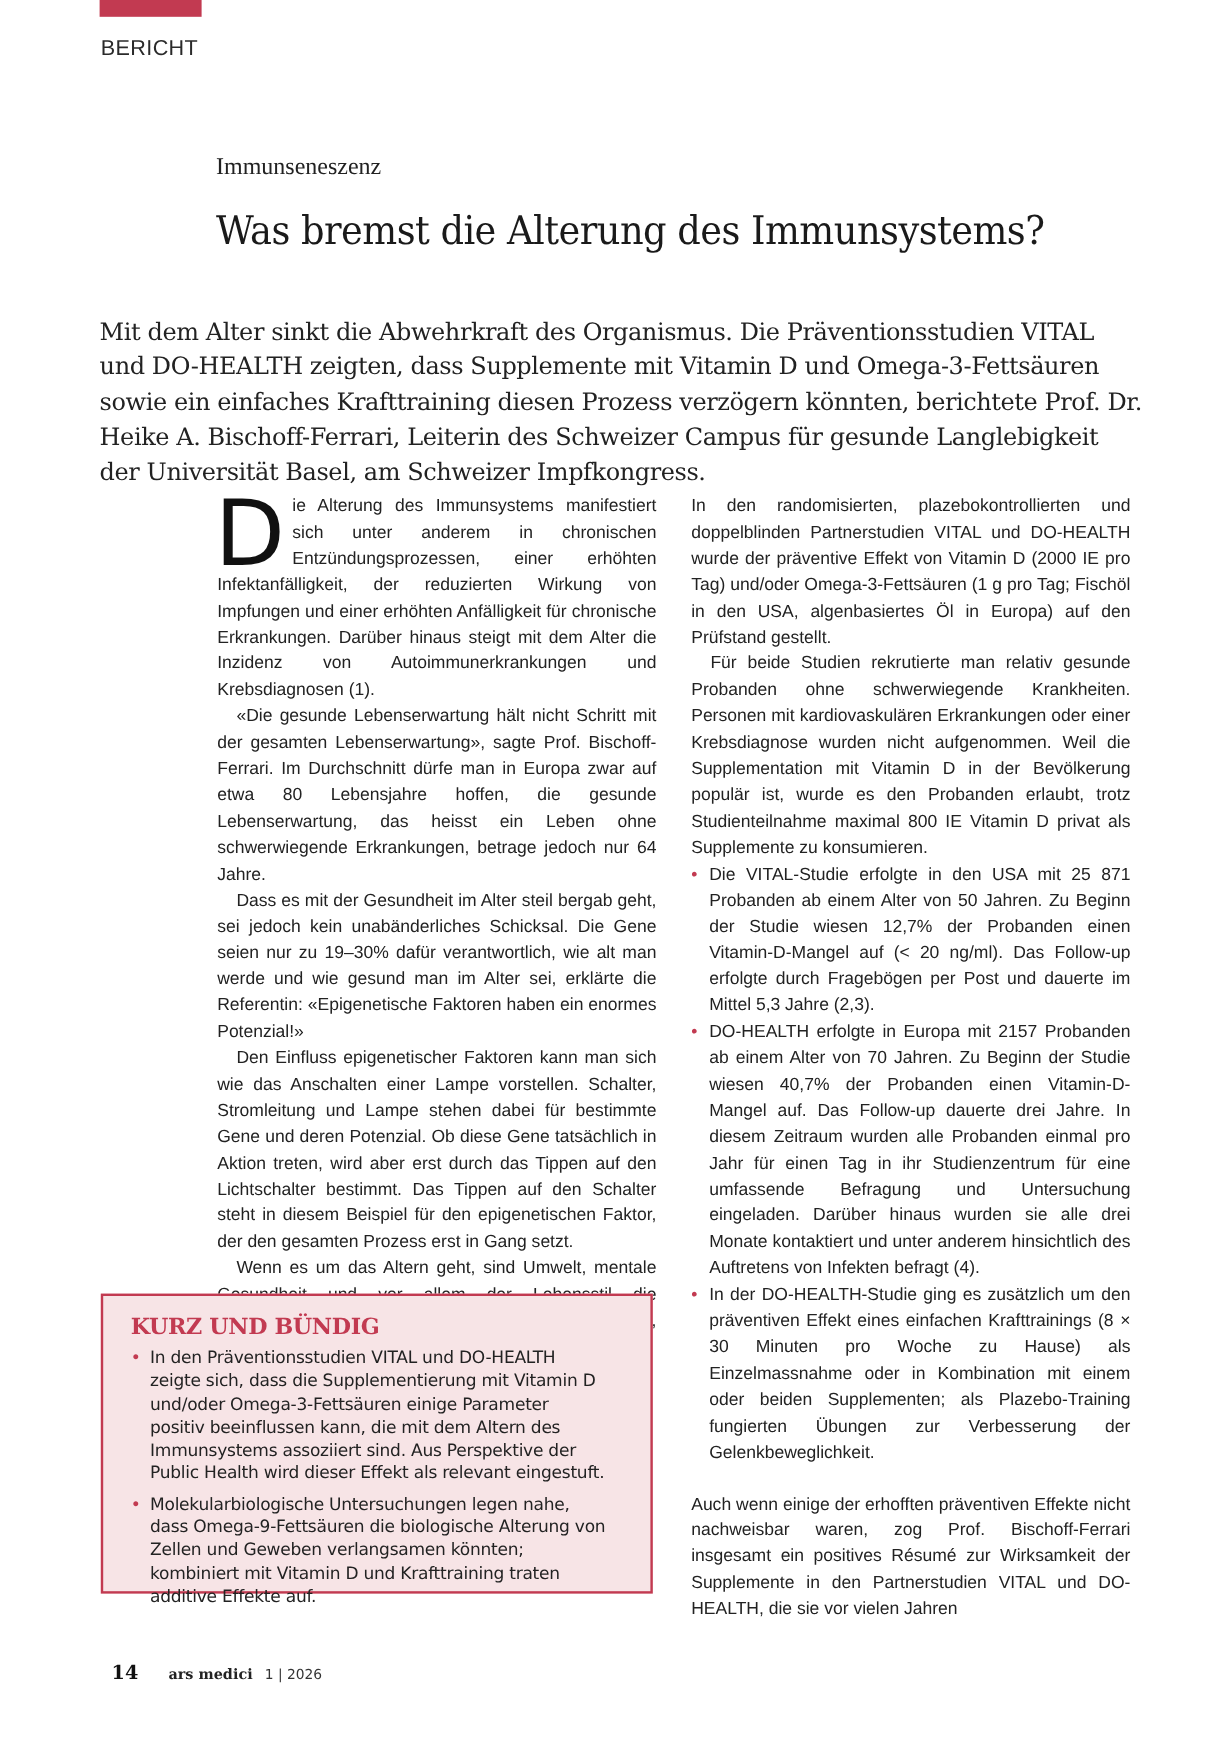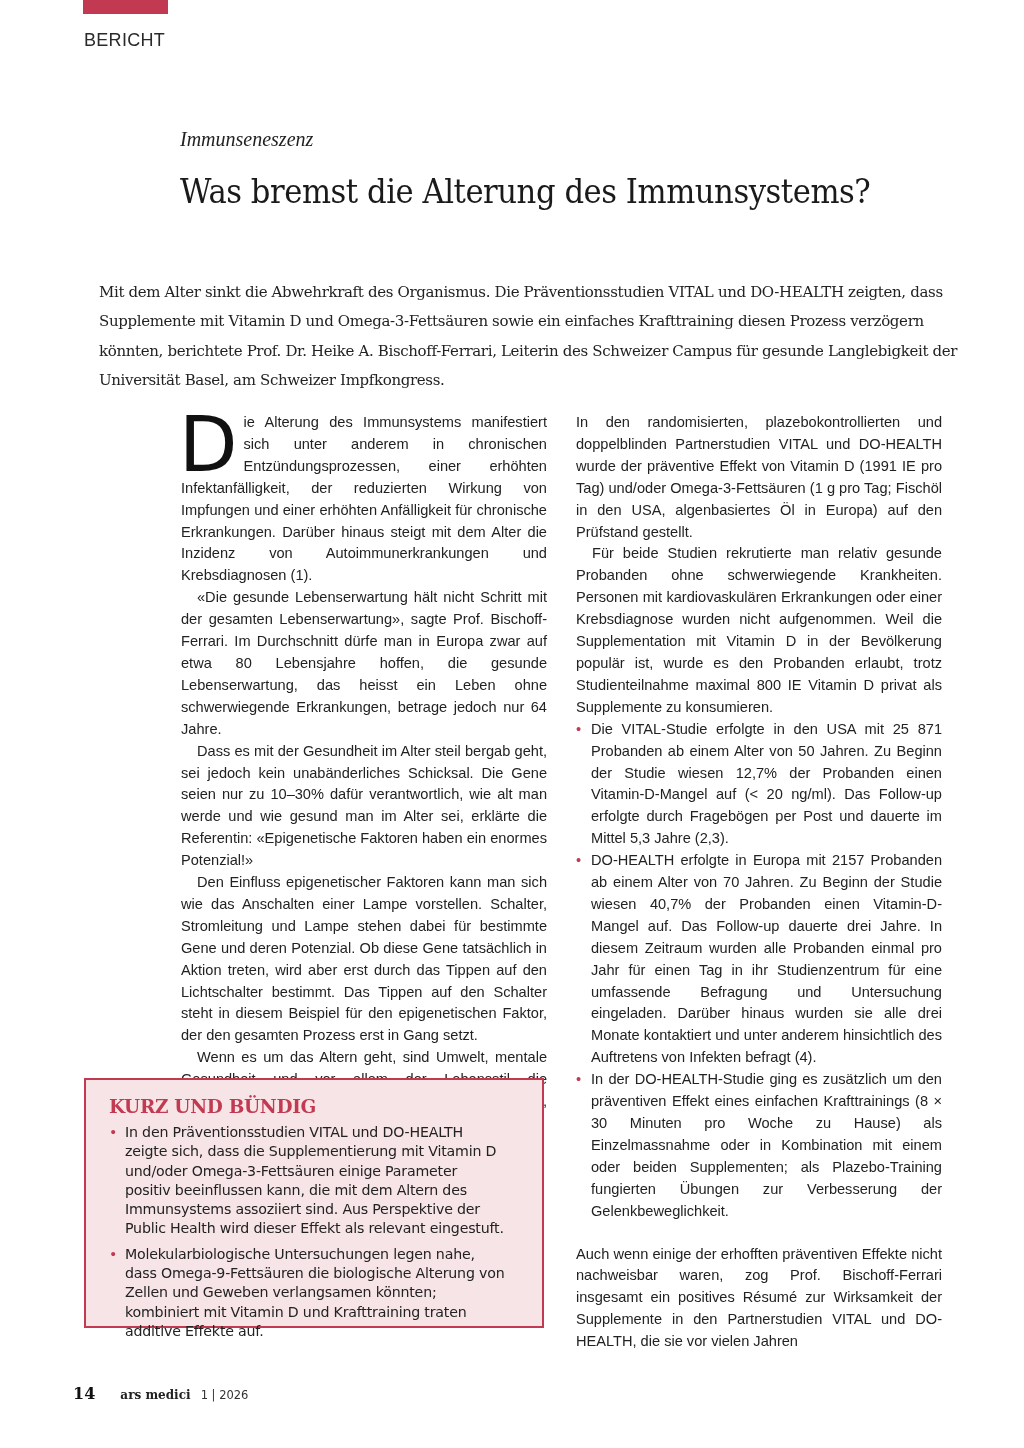--- a/index.html
+++ b/index.html
@@ -1,62 +1,62 @@
 <!DOCTYPE html>
 <html><head>
 <meta charset="utf-8">
 <style>
   html, body { margin:0; padding:0; background:#ffffff; }
   body { width:1024px; height:1448px; position:relative; overflow:hidden; color:#1a1a1a; }
   .topbar { position:absolute; left:83px; top:0; width:85px; height:14px; background:#c23a51; }
   .section-label { position:absolute; left:84px; top:30px; font-family:Liberation Sans, sans-serif; font-size:18px; letter-spacing:0.3px; color:#2a2a2a; font-weight:300; }
-  .kicker { position:absolute; left:180px; top:128px; font-family:"Liberation Serif", serif; font-style:italic; font-size:20px; color:#222; }
+  .kicker { position:absolute; left:180px; top:128px; font-family:"Liberation Serif", serif; font-size:20px; color:#222; }
   .title { position:absolute; left:180px; top:172px; font-family:"DejaVu Serif", serif; font-size:33px; font-weight:normal; color:#1a1a1a; margin:0; letter-spacing:-0.5px; transform:scaleX(0.93); transform-origin:left; white-space:nowrap; }
-  .lead { position:absolute; left:83px; top:262px; width:870px; font-family:"DejaVu Serif", serif; font-size:15px; line-height:29.3px; color:#222; margin:16px; letter-spacing:-0.35px; }
+  .lead { position:absolute; left:83px; top:262px; width:870px; font-family:"DejaVu Serif", serif; font-size:20px; line-height:29.3px; color:#222; margin:0; letter-spacing:-0.35px; }
   .col { position:absolute; font-family:"Liberation Sans", sans-serif; font-size:14.6px; line-height:21.9px; color:#222; text-align:justify; }
   .col p { margin:0; }
   .col p.ind { text-indent:16px; }
   .col1 { left:181px; top:412px; width:366px; }
   .col2 { left:576px; top:412px; width:366px; }
   .dropcap { float:left; font-family:"DejaVu Sans", sans-serif; font-size:76px; line-height:60px; margin:3px 6px 0 -2px; color:#111; height:62px; }
   .subhead { font-family:"DejaVu Sans", sans-serif; font-weight:bold; font-size:14px; margin-top:21px !important; }
   .col ul { list-style:none; padding:0; margin:0; }
   .col li { position:relative; padding-left:15px; }
   .col li .bul { position:absolute; left:0; top:0; color:#c23a51; }
   .after { margin-top:21px !important; }
   .box { position:absolute; left:84px; top:1078px; width:460px; height:250px; border:2px solid #c23a51; background:#f7e4e6; box-sizing:border-box; padding:16px 36px 0 23px; }
   .box h2 { margin:0 0 6px 0; font-family:"DejaVu Serif", serif; font-weight:bold; font-size:18.5px; color:#c23a51; letter-spacing:-0.3px; }
   .box ul { list-style:none; padding:0; margin:0; }
   .box li { position:relative; padding-left:16px; font-family:"DejaVu Sans", sans-serif; font-size:14.2px; line-height:19.3px; color:#222; margin-bottom:6px; letter-spacing:-0.2px; }
   .box li .bul { position:absolute; left:0; top:0; color:#c23a51; }
-  .footer { position:absolute; left:73px; top:1384px; font-family:"DejaVu Serif", serif; }
+  .footer { position:absolute; left:93px; top:1384px; font-family:"DejaVu Serif", serif; }
   .pagenum { font-weight:bold; font-size:16px; color:#111; margin-right:20px; }
   .journal { font-weight:bold; font-size:12px; color:#222; }
   .issue { font-family:"DejaVu Sans", sans-serif; font-size:11.5px; color:#333; margin-left:5px; }
 </style>
 </head>
 <body>
 
 <div class="topbar"></div>
 <div class="section-label">BERICHT</div>
 
 <div class="kicker">Immunseneszenz</div>
 <h1 class="title">Was bremst die Alterung des Immunsystems?</h1>
 <p class="lead">Mit dem Alter sinkt die Abwehrkraft des Organismus. Die Präventionsstudien VITAL und DO-HEALTH zeigten, dass Supplemente mit Vitamin D und Omega-3-Fettsäuren sowie ein einfaches Krafttraining diesen Prozess verzögern könnten, berichtete Prof. Dr. Heike A. Bischoff-Ferrari, Leiterin des Schweizer Campus für gesunde Langlebigkeit der Universität Basel, am Schweizer Impfkongress.</p>
 
 <div class="col col1">
   <p><span class="dropcap">D</span><span>ie Alterung des Immunsystems manifestiert sich unter anderem in chronischen Entzündungsprozessen, einer erhöhten Infektanfälligkeit, der reduzierten Wirkung von Impfungen und einer erhöhten Anfälligkeit für chronische Erkrankungen. Darüber hinaus steigt mit dem Alter die Inzidenz von Autoimmunerkrankungen und Krebsdiagnosen (1).</span></p>
   <p class="ind">«Die gesunde Lebenserwartung hält nicht Schritt mit der gesamten Lebenserwartung», sagte Prof. Bischoff-Ferrari. Im Durchschnitt dürfe man in Europa zwar auf etwa 80 Lebensjahre hoffen, die gesunde Lebenserwartung, das heisst ein Leben ohne schwerwiegende Erkrankungen, betrage jedoch nur 64 Jahre.</p>
-  <p class="ind">Dass es mit der Gesundheit im Alter steil bergab geht, sei jedoch kein unabänderliches Schicksal. Die Gene seien nur zu 10–30% dafür verantwortlich, wie alt man werde und wie gesund man im Alter sei, erklärte die Referentin: «Epigenetische Faktoren haben ein enormes Potenzial!»</p>
+  <p class="ind">Dass es mit der Gesundheit im Alter steil bergab geht, sei jedoch kein unabänderliches Schicksal. Die Gene seien nur zu 19–30% dafür verantwortlich, wie alt man werde und wie gesund man im Alter sei, erklärte die Referentin: «Epigenetische Faktoren haben ein enormes Potenzial!»</p>
   <p class="ind">Den Einfluss epigenetischer Faktoren kann man sich wie das Anschalten einer Lampe vorstellen. Schalter, Stromleitung und Lampe stehen dabei für bestimmte Gene und deren Potenzial. Ob diese Gene tatsächlich in Aktion treten, wird aber erst durch das Tippen auf den Lichtschalter bestimmt. Das Tippen auf den Schalter steht in diesem Beispiel für den epigenetischen Faktor, der den gesamten Prozess erst in Gang setzt.</p>
   <p class="ind">Wenn es um das Altern geht, sind Umwelt, mentale Gesundheit und vor allem der Lebensstil die entscheidenden epigenetischen Faktoren. Guter Schlaf, ausreichend Bewe-</p>
 </div>
 
 <div class="col col2">
-  <p>In den randomisierten, plazebokontrollierten und doppelblinden Partnerstudien VITAL und DO-HEALTH wurde der präventive Effekt von Vitamin D (1991 IE pro Tag) und/oder Omega-3-Fettsäuren (1 g pro Tag; Fischöl in den USA, algenbasiertes Öl in Europa) auf den Prüfstand gestellt.</p>
+  <p>In den randomisierten, plazebokontrollierten und doppelblinden Partnerstudien VITAL und DO-HEALTH wurde der präventive Effekt von Vitamin D (2000 IE pro Tag) und/oder Omega-3-Fettsäuren (1 g pro Tag; Fischöl in den USA, algenbasiertes Öl in Europa) auf den Prüfstand gestellt.</p>
   <p class="ind">Für beide Studien rekrutierte man relativ gesunde Probanden ohne schwerwiegende Krankheiten. Personen mit kardiovaskulären Erkrankungen oder einer Krebsdiagnose wurden nicht aufgenommen. Weil die Supplementation mit Vitamin D in der Bevölkerung populär ist, wurde es den Probanden erlaubt, trotz Studienteilnahme maximal 800 IE Vitamin D privat als Supplemente zu konsumieren.</p>
   <ul>
     <li><span class="bul">•</span><span>Die VITAL-Studie erfolgte in den USA mit 25 871 Probanden ab einem Alter von 50 Jahren. Zu Beginn der Studie wiesen 12,7% der Probanden einen Vitamin-D-Mangel auf (&lt; 20 ng/ml). Das Follow-up erfolgte durch Fragebögen per Post und dauerte im Mittel 5,3 Jahre (2,3).</span></li>
     <li><span class="bul">•</span><span>DO-HEALTH erfolgte in Europa mit 2157 Probanden ab einem Alter von 70 Jahren. Zu Beginn der Studie wiesen 40,7% der Probanden einen Vitamin-D-Mangel auf. Das Follow-up dauerte drei Jahre. In diesem Zeitraum wurden alle Probanden einmal pro Jahr für einen Tag in ihr Studienzentrum für eine umfassende Befragung und Untersuchung eingeladen. Darüber hinaus wurden sie alle drei Monate kontaktiert und unter anderem hinsichtlich des Auftretens von Infekten befragt (4).</span></li>
     <li><span class="bul">•</span><span>In der DO-HEALTH-Studie ging es zusätzlich um den präventiven Effekt eines einfachen Krafttrainings (8 × 30 Minuten pro Woche zu Hause) als Einzelmassnahme oder in Kombination mit einem oder beiden Supplementen; als Plazebo-Training fungierten Übungen zur Verbesserung der Gelenkbeweglichkeit.</span></li>
   </ul>
   <p class="after">Auch wenn einige der erhofften präventiven Effekte nicht nachweisbar waren, zog Prof. Bischoff-Ferrari insgesamt ein positives Résumé zur Wirksamkeit der Supplemente in den Partnerstudien VITAL und DO-HEALTH, die sie vor vielen Jahren</p>
 </div>
 
 <div class="box">

